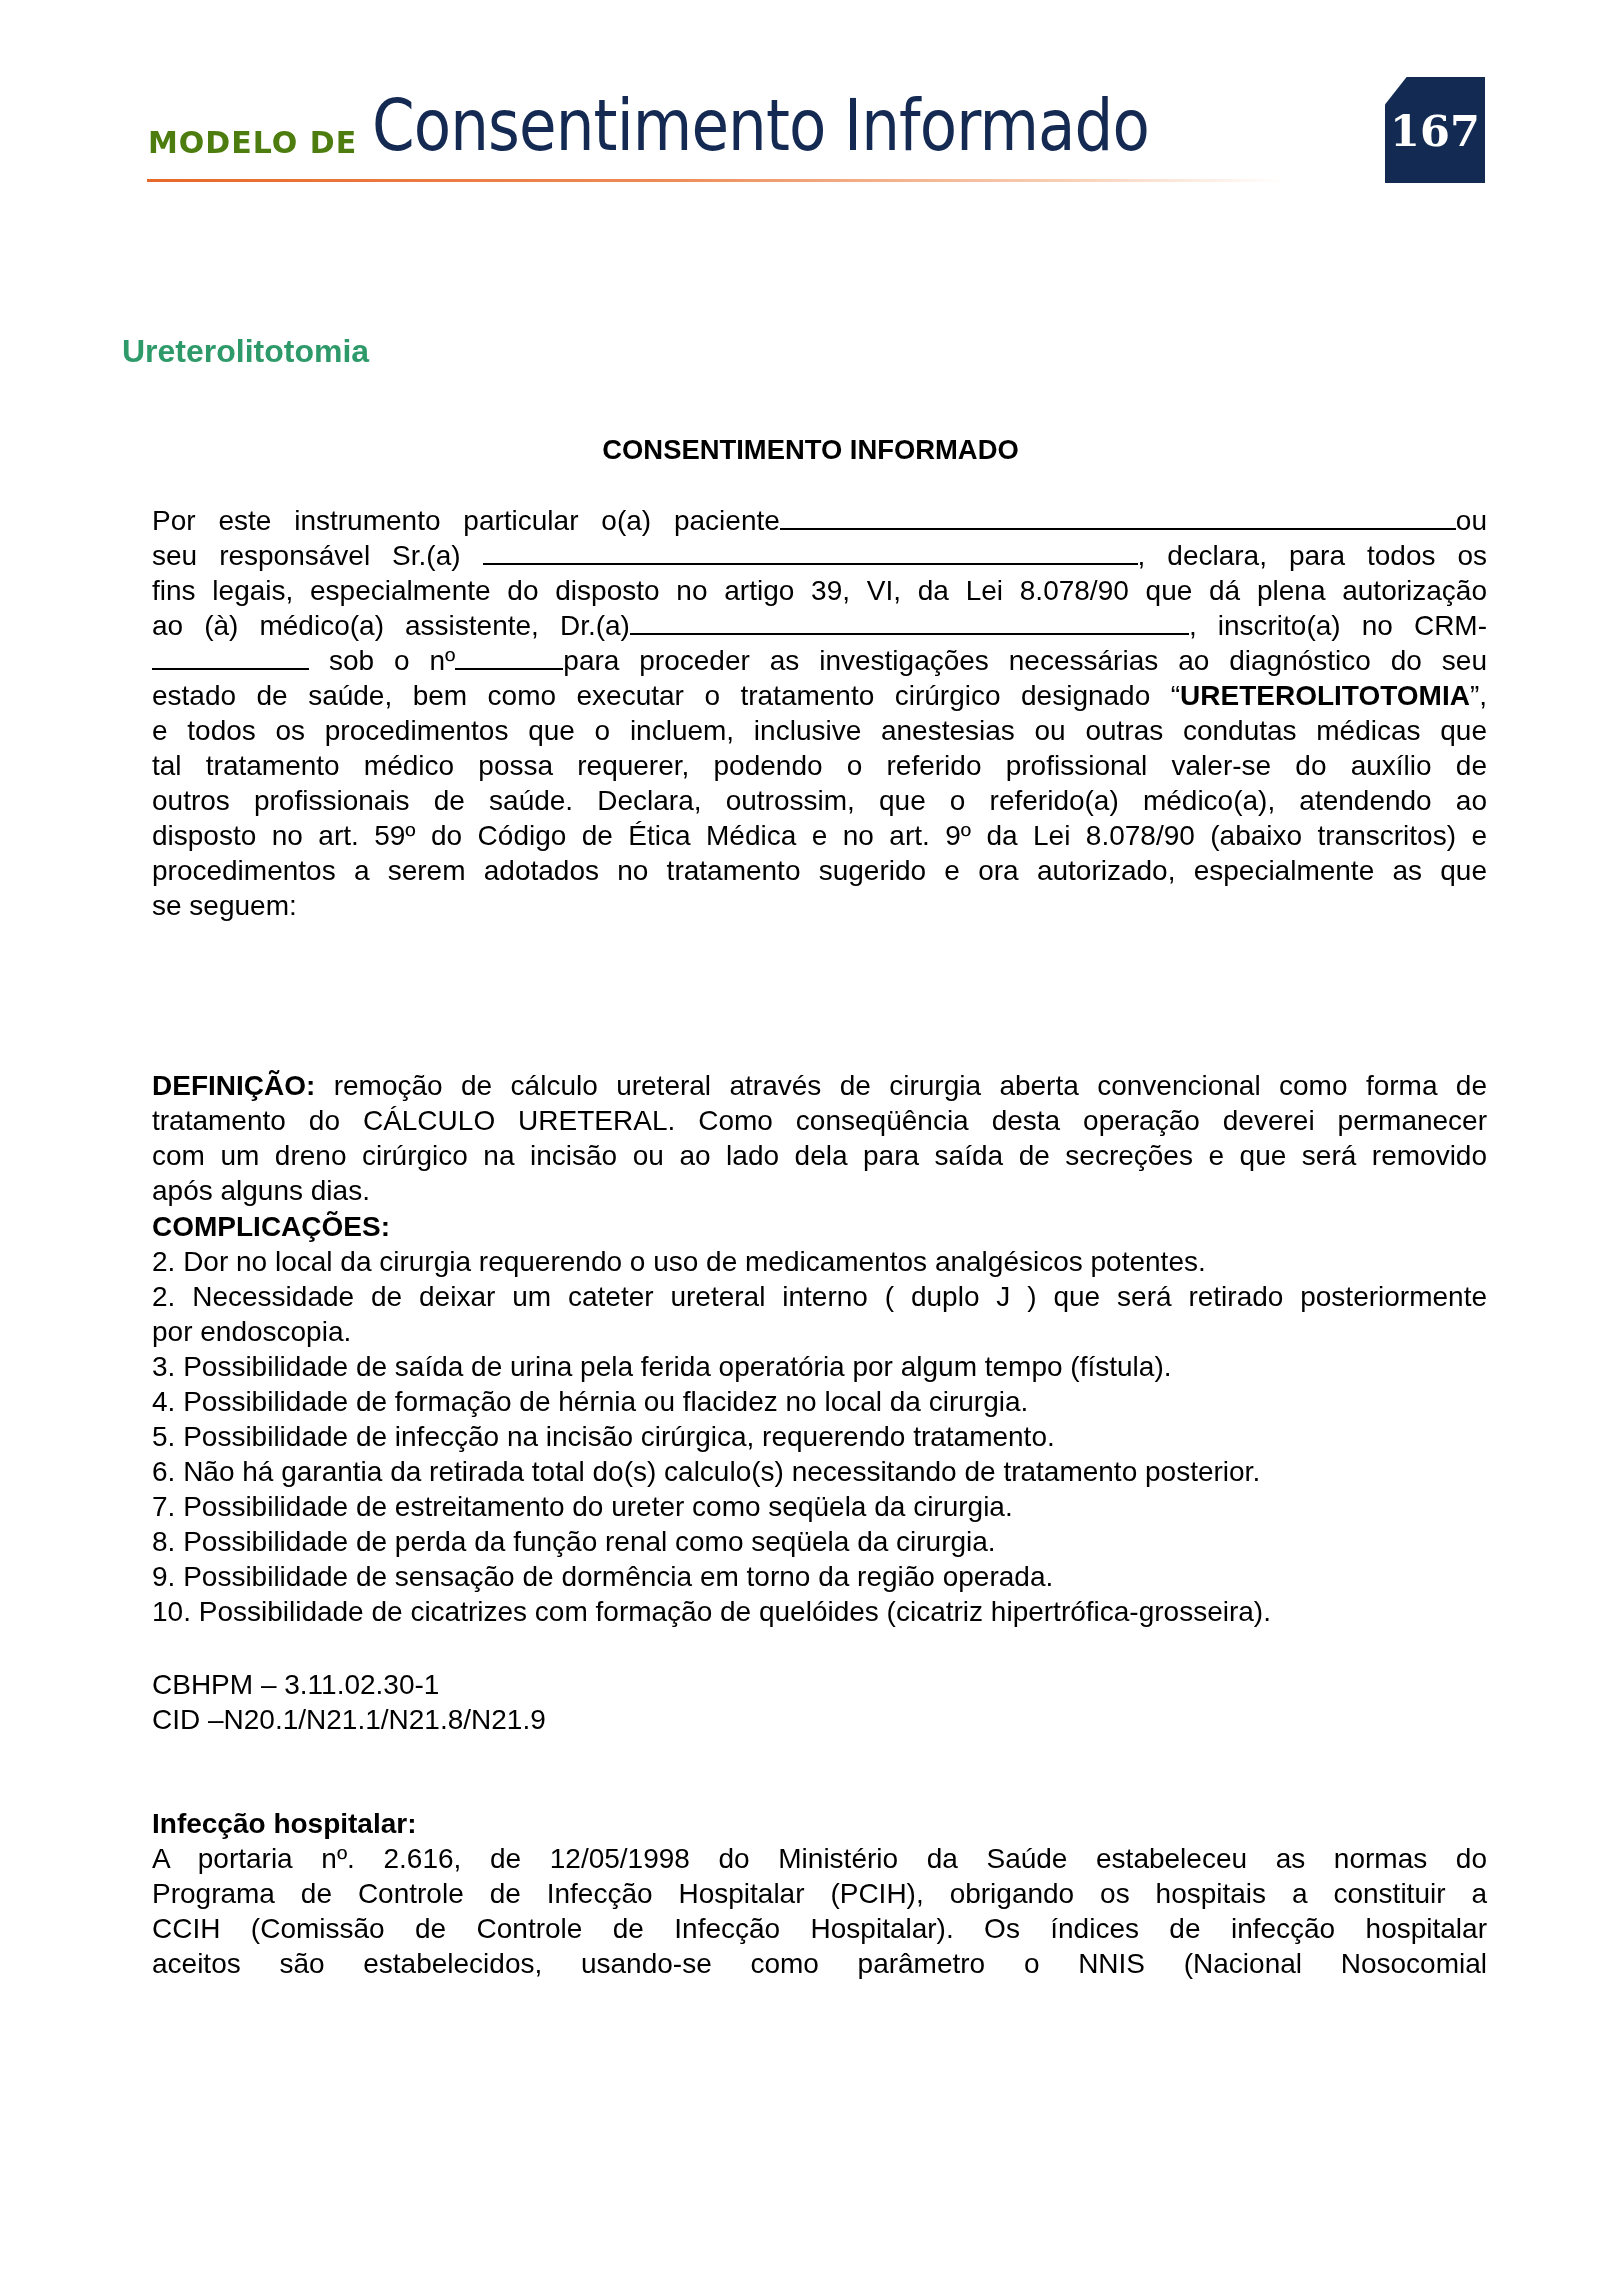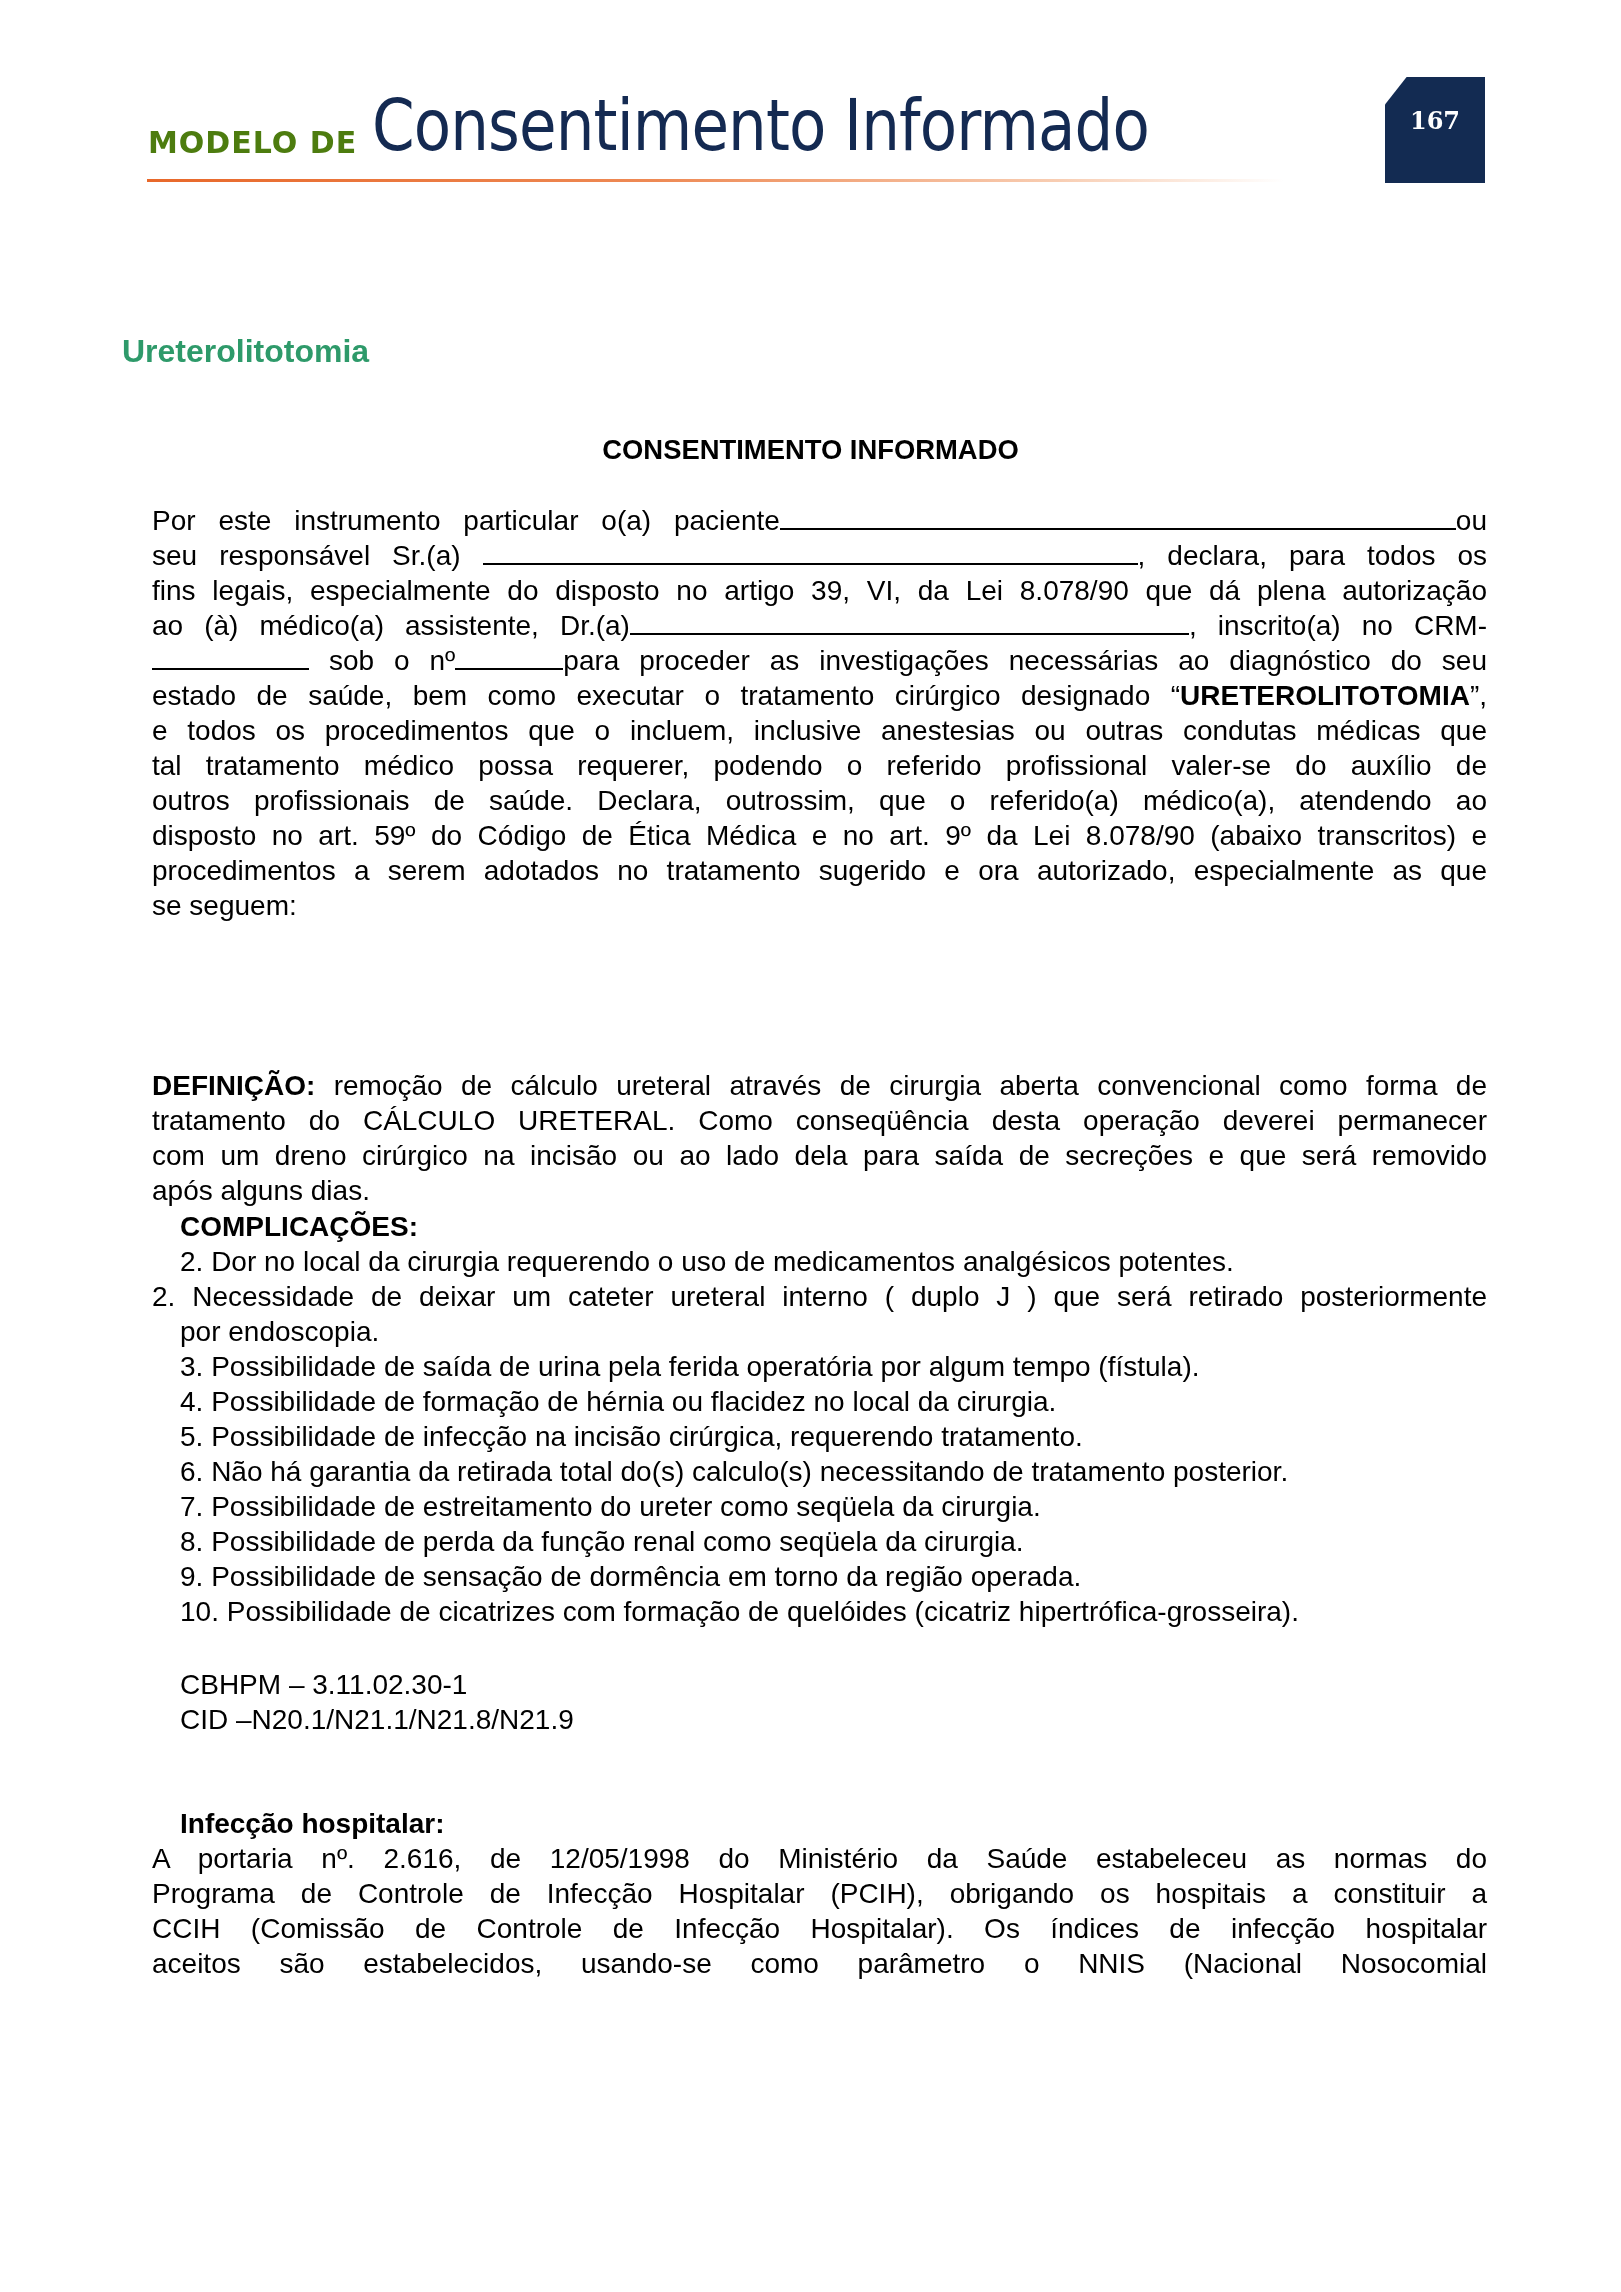--- a/index.html
+++ b/index.html
@@ -11,35 +11,35 @@
                 letter-spacing: 1px; color: #4d7c0f; font-family: "DejaVu Sans", sans-serif; }
   .hdr-title { position: absolute; left: 372px; top: 84px; font-size: 71px; color: #142a52;
                font-family: "DejaVu Sans", sans-serif; font-weight: normal; letter-spacing: -1px;
                transform: scaleX(0.86); transform-origin: left top; }
   .hdr-rule { position: absolute; left: 147px; top: 179px; width: 1137px; height: 2.9px;
               background: linear-gradient(to right, #e8682a 0%, #ee8a55 45%, #f8cdb2 80%, #ffffff 100%); }
   .page-box { position: absolute; left: 1385px; top: 77px; width: 100px; height: 106px;
               background: #132b52;
               clip-path: polygon(21.6px 0, 100px 0, 100px 106px, 0 106px, 0 27.4px); }
   .page-num { position: absolute; left: 0; right: 0; top: 29px; text-align: center; color: #fff;
-              font-family: "DejaVu Serif", serif; font-weight: bold; font-size: 24px; }
+              font-family: "DejaVu Serif", serif; font-weight: bold; font-size: 43px; }
 
   
   .section-title { position: absolute; left: 122px; top: 333px; font-size: 32px; font-weight: bold;
                    color: #2e9a6a; }
 
   .doc-title { position: absolute; left: 0; width: 1621px; top: 434px; text-align: center;
                font-size: 27.4px; font-weight: bold; }
 
   .body { position: absolute; left: 152px; width: 1335px; font-size: 28px; line-height: 35px; }
   .line { display: block; text-align: justify; text-align-last: justify; white-space: nowrap; }
   .line-last { display: block; }
   .blank { display: inline-block; border-bottom: 2px solid #000; height: 23.5px; vertical-align: baseline; }
   b { font-weight: bold; }
-  .list-item { display: block; margin-left: 28px; }
+  .list-item { display: block; }
 </style>
 </head>
 <body>
 
 <div>
   <div class="hdr-prefix">MODELO DE</div>
   <div class="hdr-title">Consentimento Informado</div>
   <div class="hdr-rule"></div>
   <div class="page-box">
     <div class="page-num">167</div>

